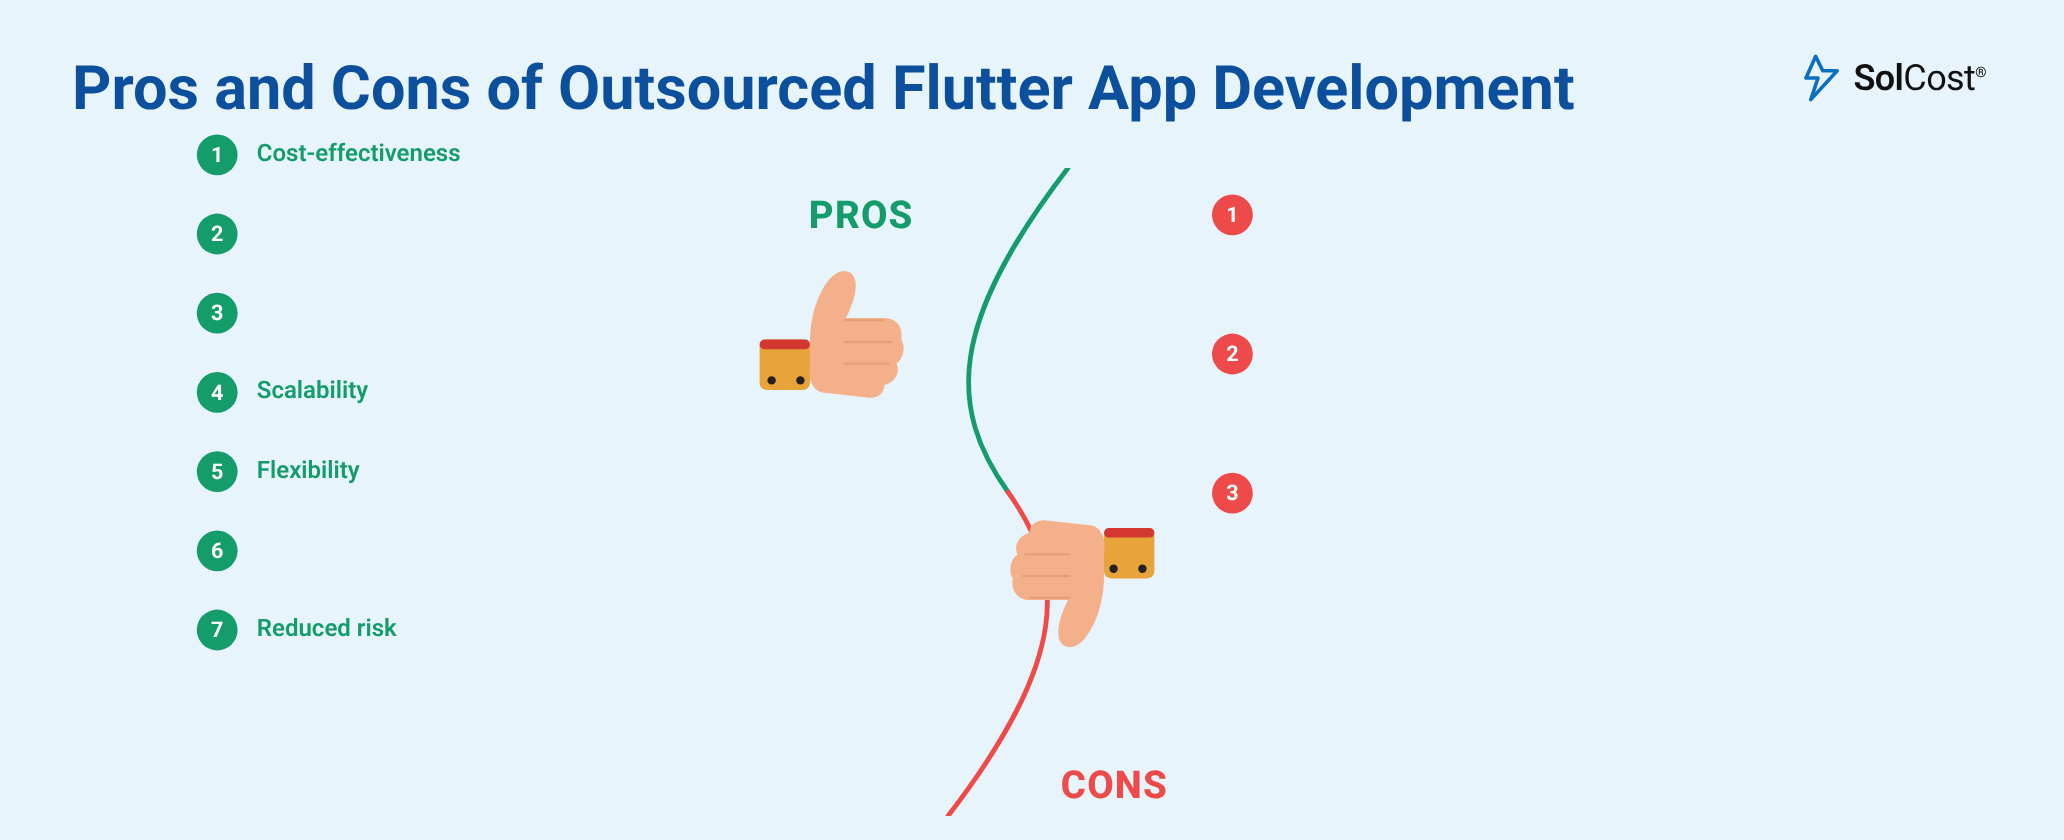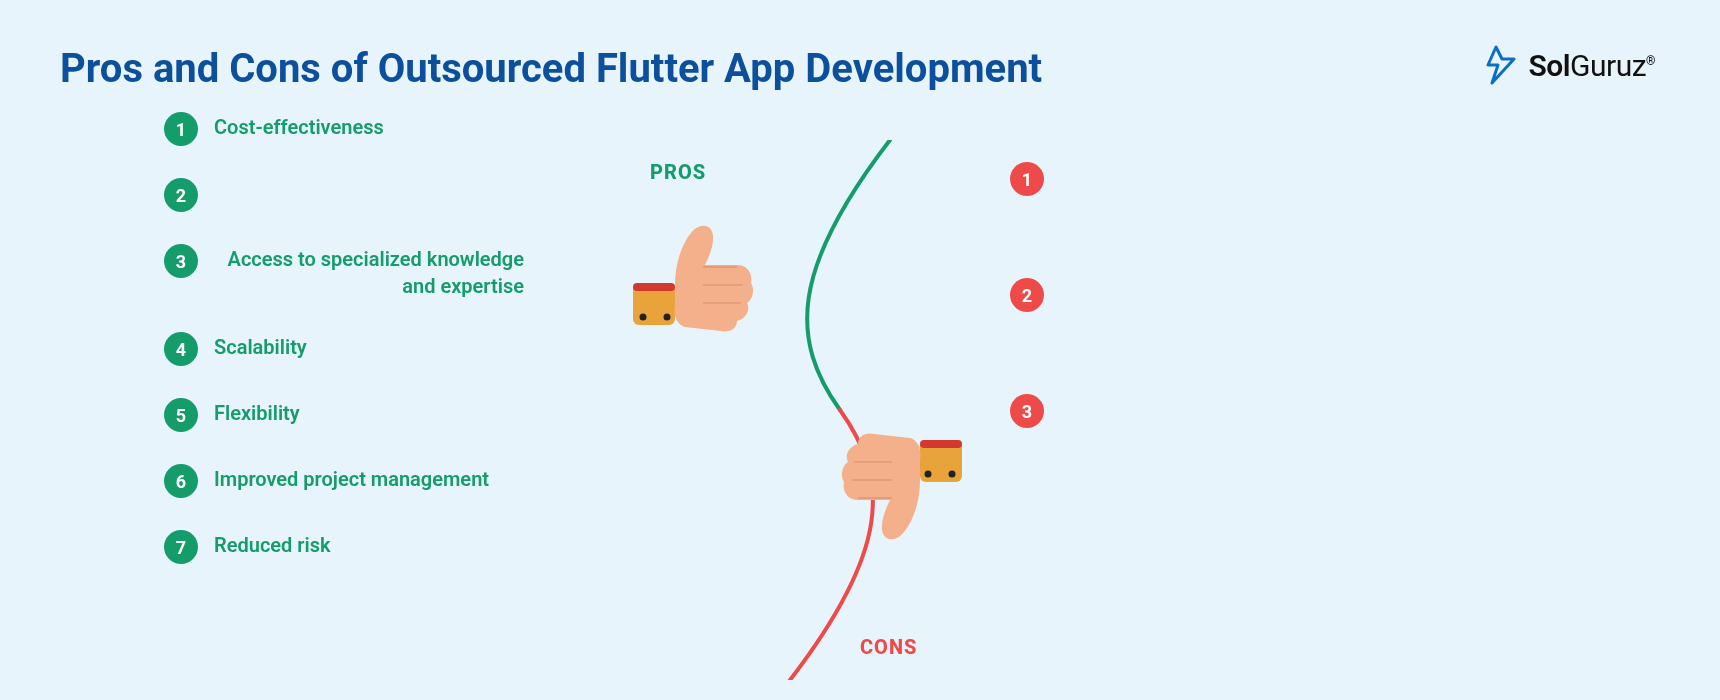--- a/index.html
+++ b/index.html
@@ -8,21 +8,21 @@
     height: 700px;
     background: #e8f4fb;
     font-family: -apple-system, "Segoe UI", Roboto, Helvetica, Arial, sans-serif;
     position: relative;
     overflow: hidden;
   }
   .title {
     position: absolute;
     top: 45px;
     left: 60px;
-    font-size: 40px;
+    font-size: 51px;
     font-weight: 700;
     color: #0c4f9c;
   }
   .brand {
     position: absolute;
     top: 45px;
     right: 65px;
     display: flex;
     align-items: center;
     gap: 6px;
@@ -60,29 +60,29 @@
     flex-shrink: 0;
     margin-top: 2px;
   }
   .badge.green { background: #149c6b; }
   .badge.red { background: #ef4a4a; }
   .label {
     font-size: 20px;
     font-weight: 600;
     line-height: 1.35;
     padding-top: 4px;
-    text-align: right;
   }
   .label.green { color: #149c6b; }
   .label.red { color: #ef4a4a; }
   .pros-label, .cons-label {
     position: absolute;
-    font-size: 20px;
+    font-size: 32px;
     font-weight: 800;
     letter-spacing: 1px;
+    margin-left: 24px;
   }
   .pros-label { left: 650px; top: 160px; color: #149c6b; }
   .cons-label { left: 860px; top: 635px; color: #ef4a4a; text-align: center; }
   .curve {
     position: absolute;
     left: 760px; top: 140px;
     width: 160px; height: 540px;
     pointer-events: none;
   }
   .thumb-up, .thumb-down {
@@ -96,47 +96,45 @@
 
 <h1 class="title">Pros and Cons of Outsourced Flutter App Development</h1>
 
 <div class="brand">
   <span class="brand-mark">
     <svg viewBox="0 0 40 40" width="40" height="40">
       <path d="M14 2 L6 20 L16 20 L10 38 L32 14 L20 14 Z" fill="none" stroke="#0b6fc2" stroke-width="3" stroke-linejoin="round"></path>
     </svg>
   </span>
   <span class="brand-name">
-    <span>Sol</span><span class="light">Guruz</span><span class="brand-reg">®</span>
+    <span>Sol</span><span class="light">Cost</span><span class="brand-reg">®</span>
   </span>
 </div>
 
 <div class="pros-col">
   <div class="item">
     <div class="badge green">1</div>
     <div class="label green">Cost-effectiveness</div>
   </div>
   <div class="item">
     <div class="badge green">2</div>
   </div>
   <div class="item">
     <div class="badge green">3</div>
-    <div class="label green">Access to specialized knowledge and expertise</div>
   </div>
   <div class="item">
     <div class="badge green">4</div>
     <div class="label green">Scalability</div>
   </div>
   <div class="item">
     <div class="badge green">5</div>
     <div class="label green">Flexibility</div>
   </div>
   <div class="item">
     <div class="badge green">6</div>
-    <div class="label green">Improved project management</div>
   </div>
   <div class="item">
     <div class="badge green">7</div>
     <div class="label green">Reduced risk</div>
   </div>
 </div>
 
 <div class="cons-col">
   <div class="item">
     <div class="badge red">1</div>

